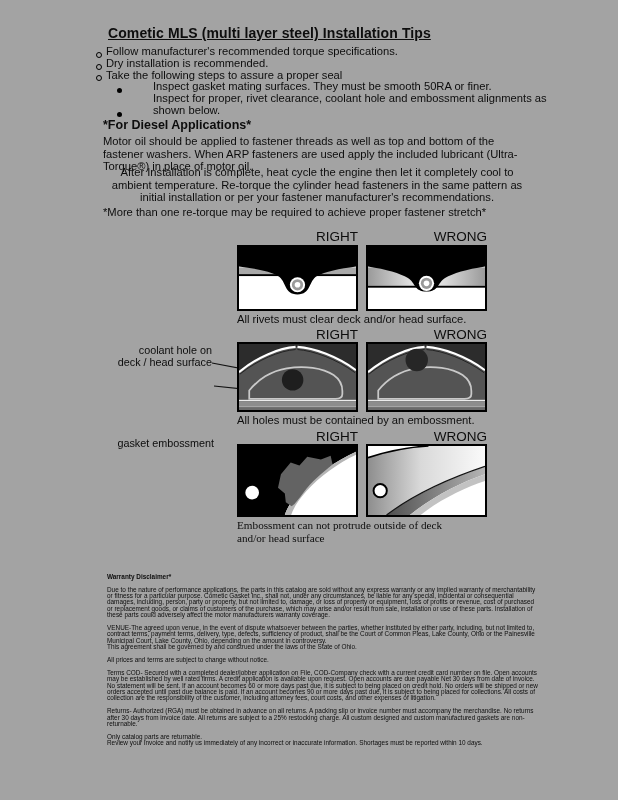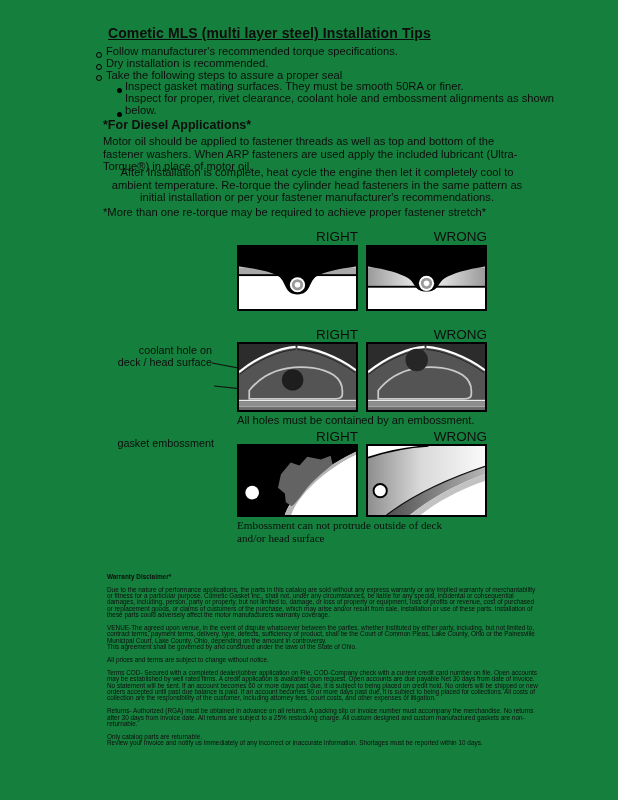--- a/index.html
+++ b/index.html
@@ -1,22 +1,22 @@
 <!DOCTYPE html>
 <html><head>
 <meta charset="utf-8">
 <style>
   html,body{margin:0;padding:0;background:#ffffff;}
-  .page{position:relative;width:618px;height:800px;background:#15803d;overflow:hidden;
+  .page{position:relative;width:618px;height:800px;background:#a3a3a3;overflow:hidden;
         font-family:"Liberation Sans","DejaVu Sans",sans-serif;color:#0d0d0d;}
   .abs{position:absolute;}
   .title{font-size:14px;font-weight:bold;text-decoration:underline;letter-spacing:.1px;}
   .bullets{font-size:11.2px;line-height:11.8px;}
   .brow{display:flex;align-items:flex-end;}
-  .brow.sub{margin-left:21px;}
+  .brow.sub{margin-left:21px;gap:28px;}
   .dot{flex:0 0 auto;width:4px;height:4px;border:1px solid #000;border-radius:50%;margin-right:4px;}
   .dot.filled{background:#000;width:5px;height:5px;border:none;margin-right:3px;}
   .h2{font-size:12.5px;font-weight:bold;}
   .body-par{font-size:11.2px;line-height:12.6px;}
   .dg-label{font-size:13.5px;text-align:right;width:121px;}
   .dbox{position:absolute;width:121px;height:66px;border:2px solid #000;background:#fff;box-sizing:border-box;}
   .dbox svg{display:block;width:100%;height:100%;}
   .caption{font-size:11.2px;line-height:13px;}
   .side-label{font-size:10.8px;line-height:12.2px;text-align:right;}
   .tiny-wrap{width:432px;}
@@ -91,20 +91,21 @@
       <rect x="0" y="0" width="120" height="64" fill="#ffffff"></rect>
       <rect x="0" y="21" width="120" height="19" fill="url(#g1)"></rect>
       <rect x="0" y="40" width="120" height="2" fill="#000000"></rect>
       <path d="M0,0 H120 V20 C101,23 87,27 79,32 C71,37 73,46 60,46 C47,46 49,37 41,32 C33,27 19,23 0,20 Z" fill="#000000"></path>
       <circle cx="60" cy="37.5" r="7.8" fill="#ffffff"></circle>
       <circle cx="60" cy="37.5" r="5.8" fill="#9a9a9a"></circle>
       <circle cx="60" cy="37.5" r="2.9" fill="#ffffff"></circle>
     </svg>
   </div>
 
+  <div class="abs caption" style="left:237px;top:313px;width:300px;">All rivets must clear deck and/or head surface.</div>
 
   <div class="abs dg-label" style="left:237px;top:327px;">RIGHT</div>
   <div class="abs dg-label" style="left:366px;top:327px;">WRONG</div>
 
   <div class="abs side-label" style="left:100px;top:344px;width:112px;">
     <div>coolant hole on</div>
     <div>deck / head surface</div>
   </div>
   <div class="abs side-label" style="left:100px;top:392px;width:114px;margin-top:45px;">gasket embossment</div>
 

